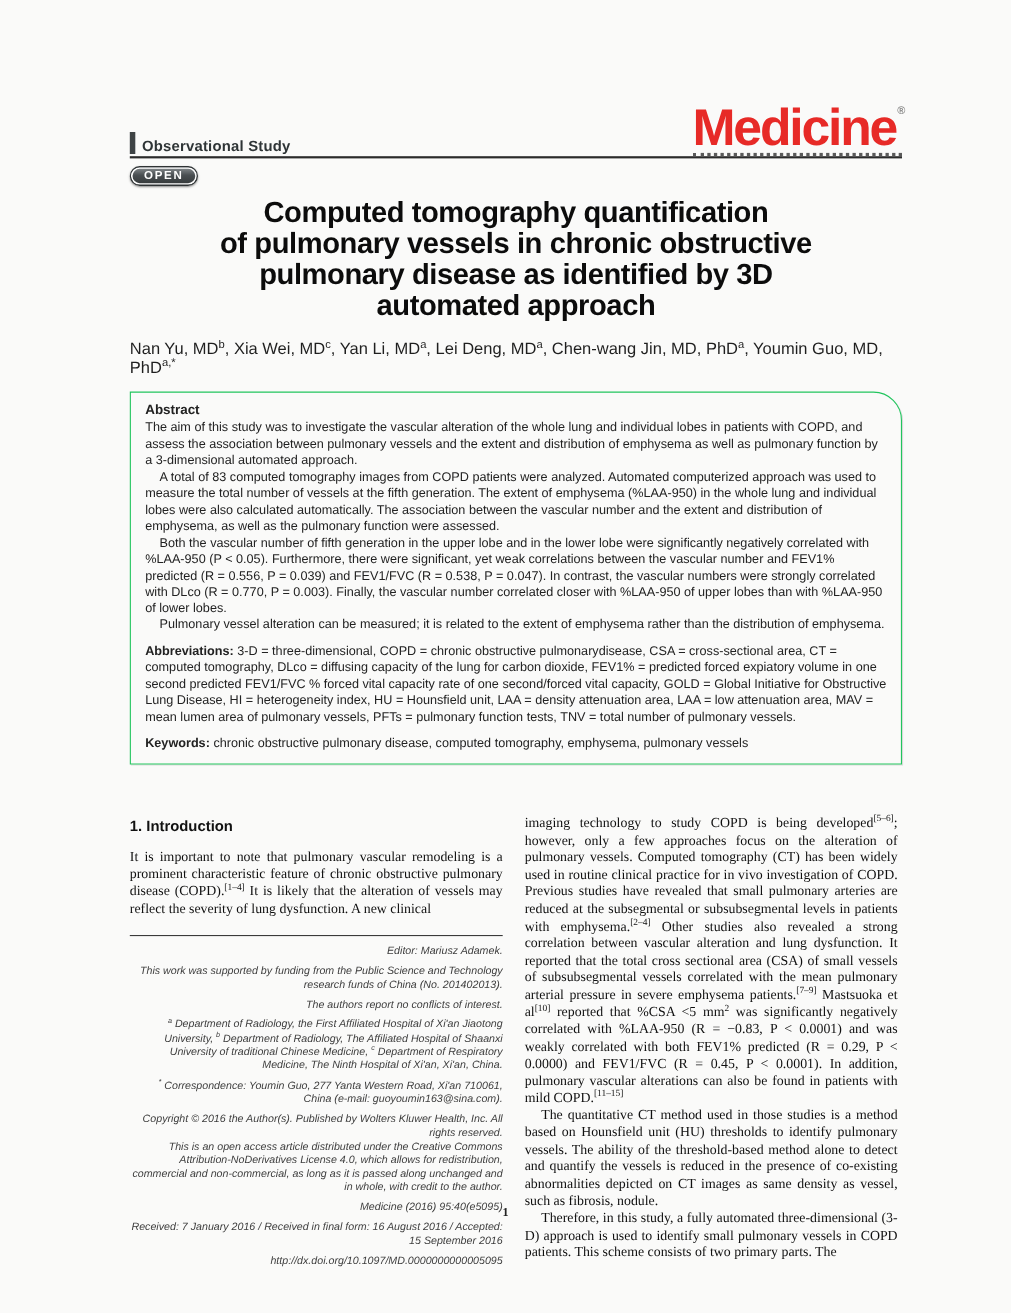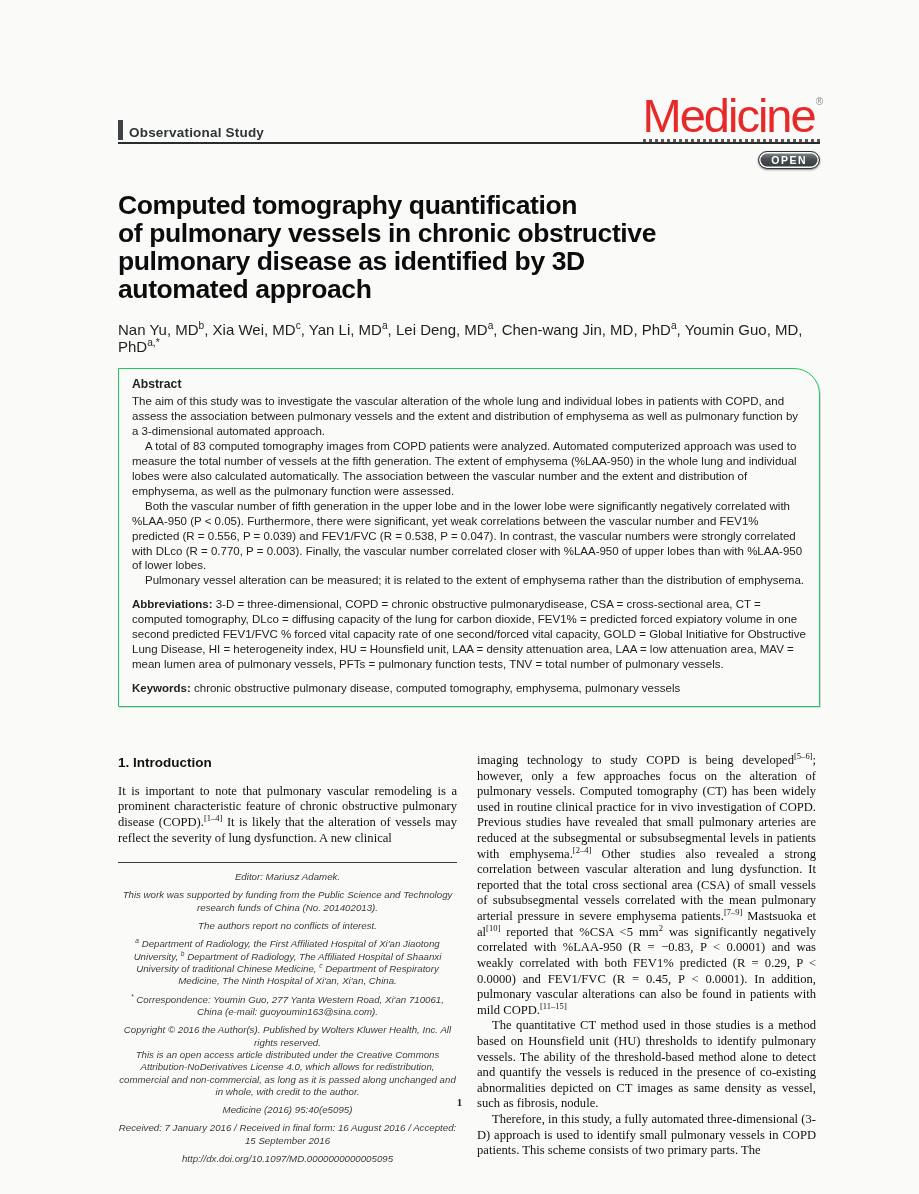--- a/index.html
+++ b/index.html
@@ -19,44 +19,45 @@
   }
   sup{font-size:0.68em;line-height:0;vertical-align:super;}
 
   
   .masthead{display:flex;justify-content:space-between;align-items:flex-end;}
   .section-tag{display:flex;align-items:flex-end;padding-bottom:2px;}
   .section-bar{width:5px;height:20px;background:#3e4345;margin-right:6px;}
   .section-label{font-size:13.5px;font-weight:bold;color:#2e3436;letter-spacing:0.2px;}
   .logo-wrap{text-align:right;position:relative;}
   .journal-logo{
-    font-size:47px;font-weight:normal;color:#e72a27;
+    font-size:47px;font-weight:bold;color:#e72a27;
     letter-spacing:-2px;line-height:0.9;
     font-family:"Liberation Sans", sans-serif;
     text-align:center;
   }
   .trademark{font-size:10px;color:#8a8a8a;vertical-align:top;position:relative;top:2px;left:1px;}
   .logo-dots{border-bottom:3px dotted #5a5a5a;margin-top:2px;}
   .header-rule{border:none;border-top:2px solid #2b2b2b;margin:0 0 0 0;}
-  .open-row{display:flex;justify-content:flex-end;margin-top:7px;height:18px;}
+  .open-row{display:flex;justify-content:flex-start;margin-top:7px;height:18px;}
   .open-badge{
     display:inline-block;
     background:linear-gradient(#8a8f92,#4a4f52 45%,#34383a);
     color:#fff;font-size:10.5px;font-weight:bold;letter-spacing:1.5px;
     padding:2px 12px;border-radius:9px;
     box-shadow:inset 0 0 0 1.5px #fff, 0 1px 2px rgba(0,0,0,.45);
     border:1px solid #2f3335;
   }
 
   
   .article-title{
-    margin-top:23px;
+    margin-top:11px;
     font-size:26.5px;font-weight:bold;color:#0c0c0c;
     line-height:1.05;letter-spacing:-0.4px;
     white-space:pre-line;
+    text-align:center;
   }
   .authors-line{margin-top:9px;font-size:15px;color:#1f1f1f;}
 
   
   .abstract-box{
     box-sizing:border-box;
     margin-top:13px;
     border:1px solid #22c55e;
     border-radius:0 26px 0 0;
     padding:8px 13px 10px 13px;
@@ -86,21 +87,21 @@
   .col p.pindent{text-indent:15px;}
 
   
   .footnotes{
     margin-top:16px;
     border-top:1.5px solid #3a3a3a;
     padding-top:8px;
     font-family:"Liberation Sans", sans-serif;
     font-style:italic;
     font-size:9.7px;line-height:1.27;color:#3d3d3d;
-    text-align:center;
+    text-align:right;
   }
   .footnotes p{margin:0 0 6px 0;}
   .footnotes p.tight{margin-bottom:0;}
   .doi{color:#3d3d3d;text-decoration:none;}
 
   
   .page-number{
     position:absolute;left:0;right:0;top:1096px;
     text-align:center;font-size:11px;font-weight:bold;color:#222;
     font-family:"Liberation Serif", serif;

